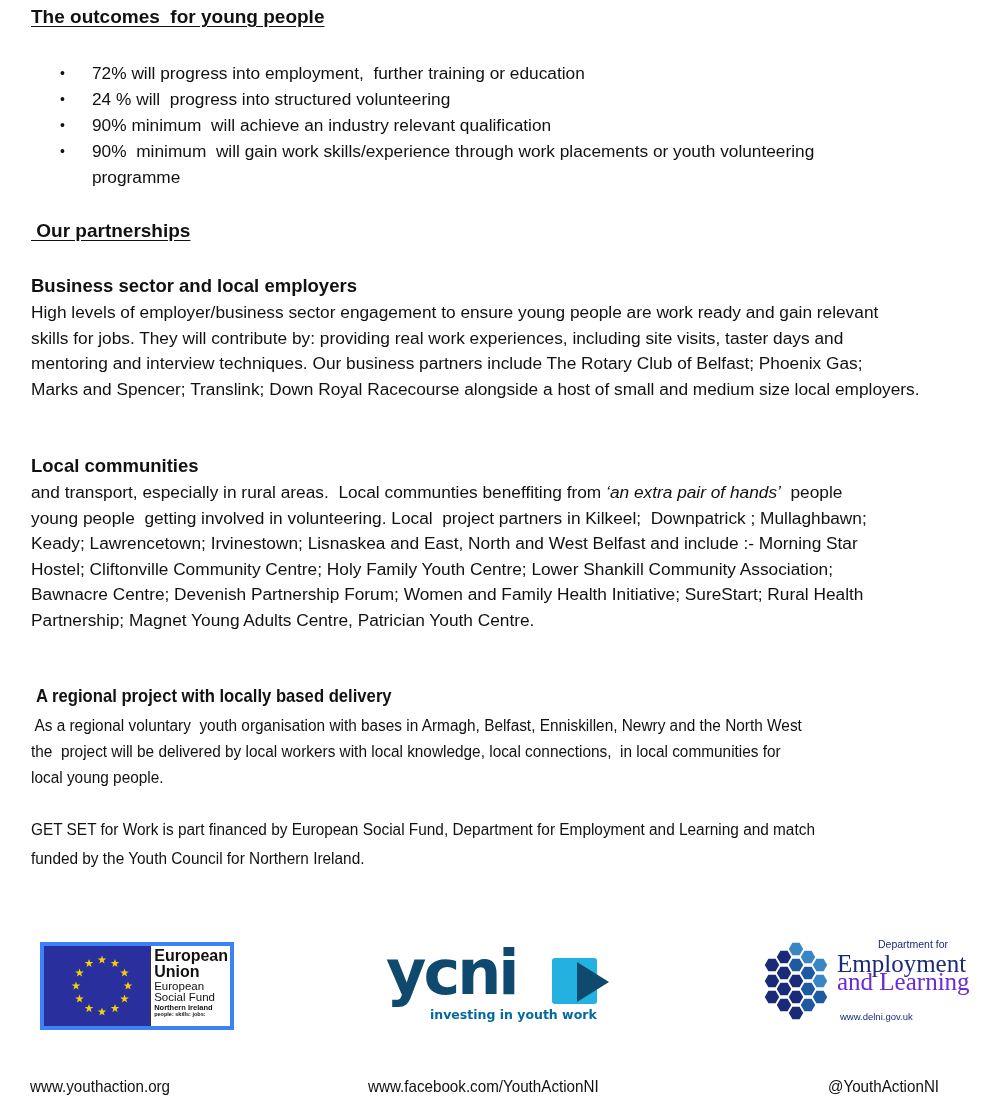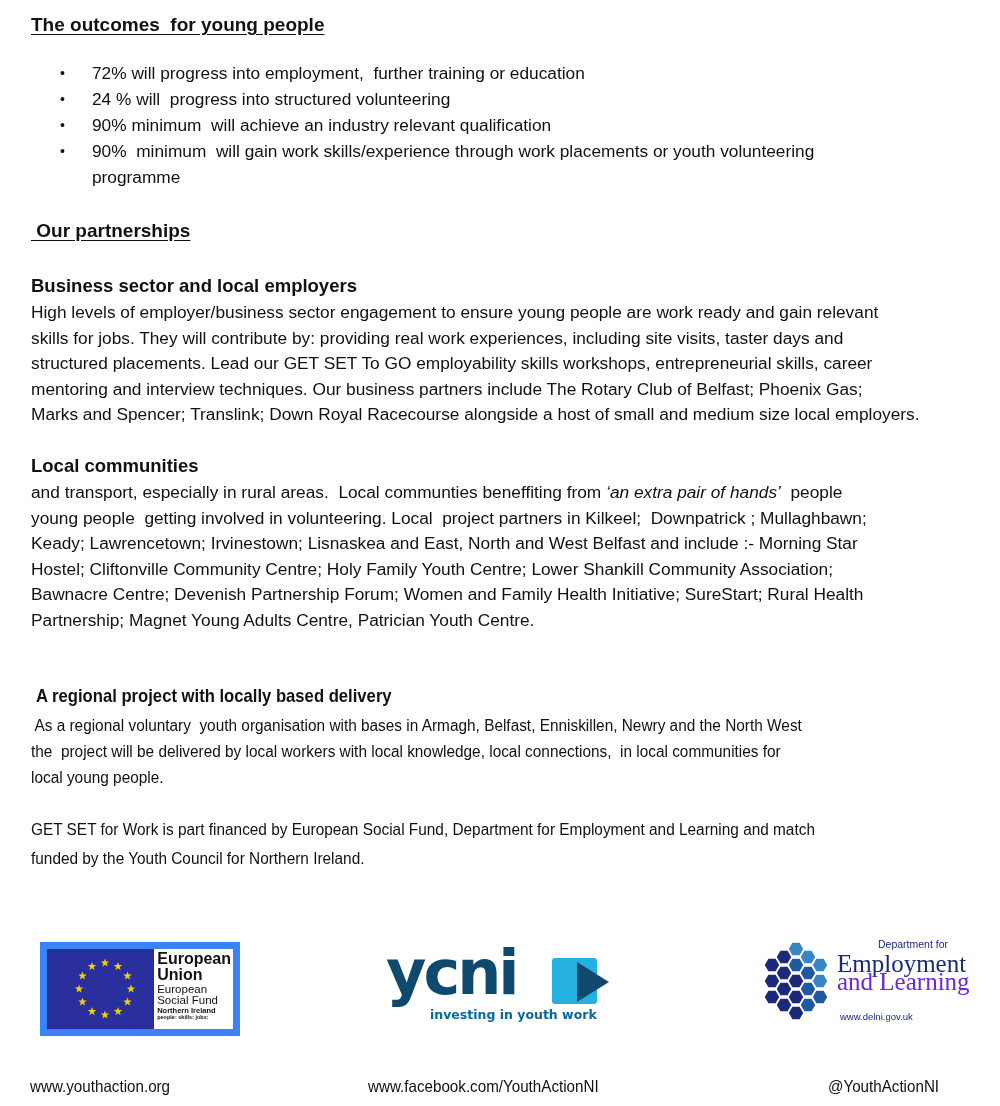--- a/index.html
+++ b/index.html
@@ -13,36 +13,35 @@
     .bullets li { position: relative; padding-left: 32px; font-size: 17.3px; line-height: 26px; white-space: pre; }
     .bullets li .dot { position: absolute; left: 0; top: 0; font-size: 14px; }
     .para { left: 31px; }
     .cond { font-size: 17.3px; white-space: pre; transform-origin: left top; }
     .footer-link { font-size: 16.5px; white-space: pre; }
     em { font-style: italic; }
   </style>
 </head>
 <body>
 
-<div class="abs h-ul" style="left:31px; top:6px;margin-top:8px;">The outcomes  for young people</div>
+<div class="abs h-ul" style="left:31px; top:6px;">The outcomes  for young people</div>
 <ul class="abs bullets">
   <li><span class="dot">•</span><span>72% will progress into employment,  further training or education</span></li>
   <li><span class="dot">•</span><span>24 % will  progress into structured volunteering</span></li>
   <li><span class="dot">•</span><span>90% minimum  will achieve an industry relevant qualification</span></li>
   <li><span class="dot">•</span><span>90%  minimum  will gain work skills/experience through work placements or youth volunteering</span></li>
   <li><span>programme</span></li>
 </ul>
 
 <div class="abs h-ul" style="left:31px; top:220px;"> Our partnerships</div>
 
 <div class="abs h-b para" style="top:275px;">Business sector and local employers</div>
 <div class="abs para" style="top:300px;">
   <div class="line">High levels of employer/business sector engagement to ensure young people are work ready and gain relevant</div>
   <div class="line">skills for jobs. They will contribute by: providing real work experiences, including site visits, taster days and</div>
-  <div class="line">structured placements. Lead our GET SET To GO employability skills workshops, entrepreneurial skills, career</div>
   <div class="line">mentoring and interview techniques. Our business partners include The Rotary Club of Belfast; Phoenix Gas;</div>
   <div class="line">Marks and Spencer; Translink; Down Royal Racecourse alongside a host of small and medium size local employers.</div>
 </div>
 
 <div class="abs h-b para" style="top:455px;">Local communities</div>
 <div class="abs para" style="top:480px;">
   <div class="line"><span>and transport, especially in rural areas.  Local communties beneffiting from </span><em>‘an extra pair of hands’</em><span>  people</span></div>
   <div class="line">young people  getting involved in volunteering. Local  project partners in Kilkeel;  Downpatrick ; Mullaghbawn;</div>
   <div class="line">Keady; Lawrencetown; Irvinestown; Lisnaskea and East, North and West Belfast and include :- Morning Star</div>
   <div class="line">Hostel; Cliftonville Community Centre; Holy Family Youth Centre; Lower Shankill Community Association;</div>
@@ -55,21 +54,21 @@
   <div class="cond" style="line-height:26px; transform:scaleX(0.89);"> As a regional voluntary  youth organisation with bases in Armagh, Belfast, Enniskillen, Newry and the North West</div>
   <div class="cond" style="line-height:26px; transform:scaleX(0.89);">the  project will be delivered by local workers with local knowledge, local connections,  in local communities for</div>
   <div class="cond" style="line-height:26px; transform:scaleX(0.89);">local young people.</div>
 </div>
 
 <div class="abs para" style="top:815px;">
   <div class="cond" style="line-height:29px; transform:scaleX(0.89);">GET SET for Work is part financed by European Social Fund, Department for Employment and Learning and match</div>
   <div class="cond" style="line-height:29px; transform:scaleX(0.89);">funded by the Youth Council for Northern Ireland.</div>
 </div>
 
-<div class="abs" style="left:40px; top:942px; width:186px; height:80px; border:7px solid #3b82f6; display:flex; background:#fff;">
+<div class="abs" style="left:40px; top:942px; width:186px; height:80px; border:4px solid #3b82f6; display:flex; background:#fff;">
   <div style="width:113px; height:80px; background:#2a2f9e; position:relative;">
     <svg id="eu-stars" width="113" height="80" style="position:absolute; left:0; top:0;">
         <polygon points="58.0,9.5 59.1,12.5 62.3,12.6 59.7,14.6 60.6,17.6 58.0,15.8 55.4,17.6 56.3,14.6 53.7,12.6 56.9,12.5" fill="#f5d000"></polygon>
         <polygon points="71.0,13.0 72.1,16.0 75.3,16.1 72.7,18.0 73.6,21.1 71.0,19.3 68.4,21.1 69.3,18.0 66.7,16.1 69.9,16.0" fill="#f5d000"></polygon>
         <polygon points="80.5,22.5 81.6,25.5 84.8,25.6 82.2,27.6 83.2,30.6 80.5,28.8 77.9,30.6 78.8,27.6 76.2,25.6 79.5,25.5" fill="#f5d000"></polygon>
         <polygon points="84.0,35.5 85.1,38.5 88.3,38.6 85.7,40.6 86.6,43.6 84.0,41.8 81.4,43.6 82.3,40.6 79.7,38.6 82.9,38.5" fill="#f5d000"></polygon>
         <polygon points="80.5,48.5 81.6,51.5 84.8,51.6 82.2,53.6 83.2,56.6 80.5,54.8 77.9,56.6 78.8,53.6 76.2,51.6 79.5,51.5" fill="#f5d000"></polygon>
         <polygon points="71.0,58.0 72.1,61.1 75.3,61.1 72.7,63.1 73.6,66.2 71.0,64.3 68.4,66.2 69.3,63.1 66.7,61.1 69.9,61.1" fill="#f5d000"></polygon>
         <polygon points="58.0,61.5 59.1,64.5 62.3,64.6 59.7,66.6 60.6,69.6 58.0,67.8 55.4,69.6 56.3,66.6 53.7,64.6 56.9,64.5" fill="#f5d000"></polygon>
         <polygon points="45.0,58.0 46.1,61.1 49.3,61.1 46.7,63.1 47.6,66.2 45.0,64.3 42.4,66.2 43.3,63.1 40.7,61.1 43.9,61.1" fill="#f5d000"></polygon>

